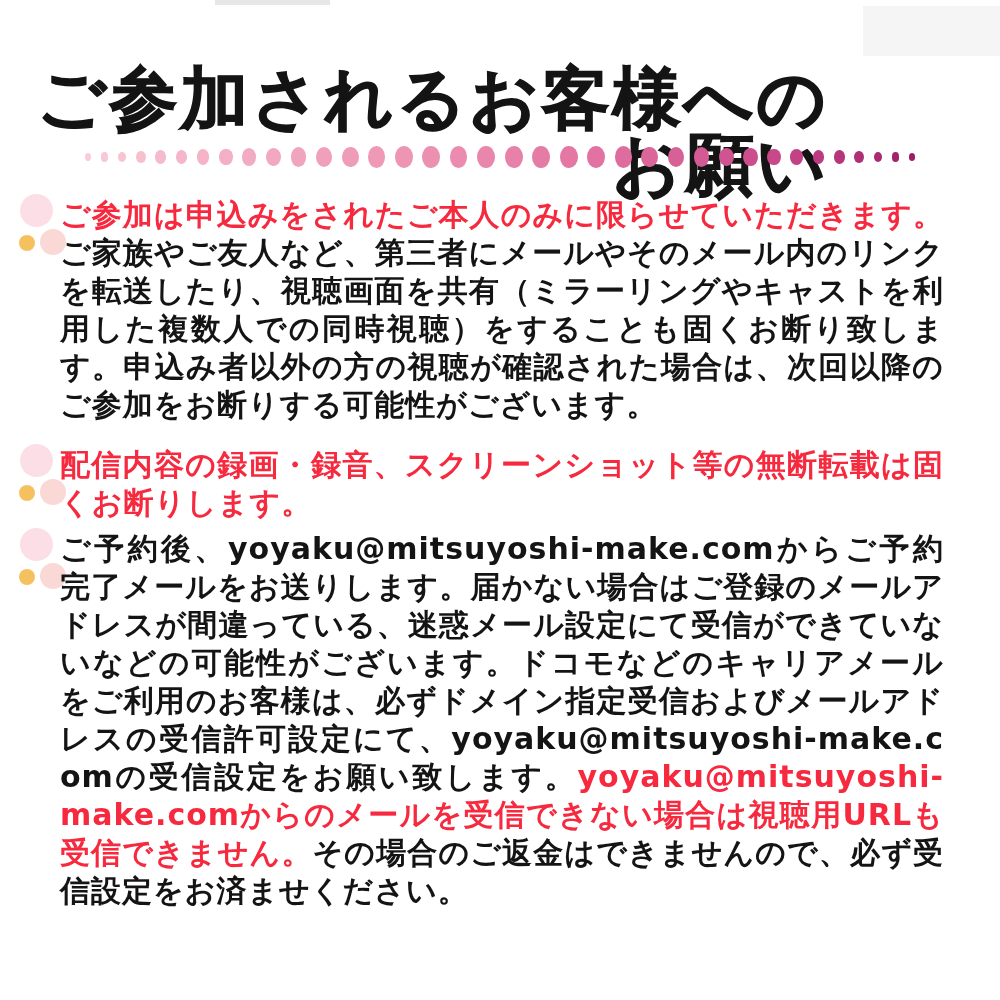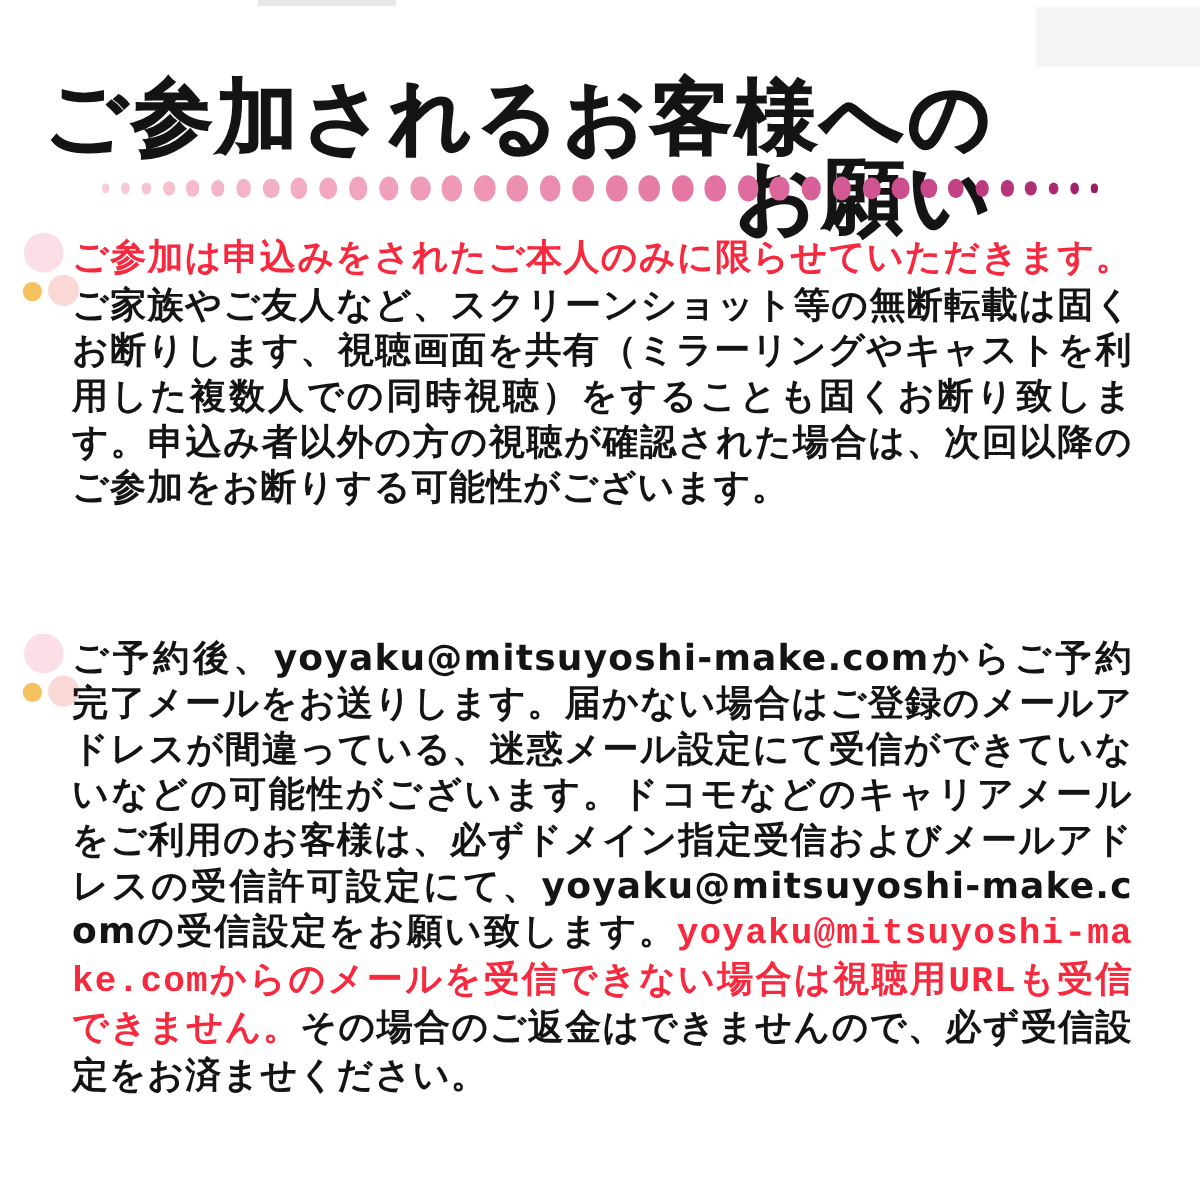--- a/index.html
+++ b/index.html
@@ -52,21 +52,21 @@
     letter-spacing:1px;
     text-align:justify;
     word-break:break-all;
     color:var(--ink);
   }
   .para p{margin:0;position:relative;z-index:2;}
   .para-1{top:196px;}
   .para-2{top:446px;}
   .para-3{top:530px;}
 
-  .run[data-color="red"]{color:var(--red);font-family:Liberation Mono, monospace;}
+  .run[data-color="red"]{color:var(--red);}
   .run[data-color="black"]{color:var(--ink);}
 
   .bullet-cluster{position:absolute;z-index:1;left:0;top:0;width:0;height:0;}
   .bullet-cluster span{position:absolute;border-radius:50%;display:block;}
   .b-big   {left:-40px;top:-2px;width:33px;height:33px;background:var(--bullet-light);}
   .b-orange{left:-41px;top:39px;width:16px;height:16px;background:var(--bullet-orange);}
   .b-med   {left:-20px;top:33px;width:26px;height:26px;background:var(--bullet-med);}
 </style>
 </head>
 <body>
@@ -116,23 +116,31 @@
       <span class="dot" style="width: 7.4px; height: 9.2px; background: rgb(162, 34, 109);"></span>
       <span class="dot" style="width: 6px; height: 7.5px; background: rgb(156, 28, 104);"></span>
     </div>
 
   <section class="para para-1">
     <span class="bullet-cluster">
       <span class="b-big"></span>
       <span class="b-orange"></span>
       <span class="b-med"></span>
     </span>
-    <p><span class="run" data-color="red">ご参加は申込みをされたご本人のみに限らせていただきます。</span><span class="run" data-color="black">ご家族やご友人など、スクリーンショット等の無断転載は固くお断りします、視聴画面を共有（ミラーリングやキャストを利用した複数人での同時視聴）をすることも固くお断り致します。申込み者以外の方の視聴が確認された場合は、次回以降のご参加をお断りする可能性がございます。</span></p>
+    <p><span class="run" data-color="red">ご参加は申込みをされたご本人のみに限らせていただきます。</span><span class="run" data-color="black">ご家族やご友人など、第三者にメールやそのメール内のリンクを転送したり、視聴画面を共有（ミラーリングやキャストを利用した複数人での同時視聴）をすることも固くお断り致します。申込み者以外の方の視聴が確認された場合は、次回以降のご参加をお断りする可能性がございます。</span></p>
   </section>
 
+  <section class="para para-2">
+    <span class="bullet-cluster">
+      <span class="b-big"></span>
+      <span class="b-orange"></span>
+      <span class="b-med"></span>
+    </span>
+    <p><span class="run" data-color="red">配信内容の録画・録音、スクリーンショット等の無断転載は固くお断りします。</span></p>
+  </section>
 
   <section class="para para-3">
     <span class="bullet-cluster">
       <span class="b-big"></span>
       <span class="b-orange"></span>
       <span class="b-med"></span>
     </span>
     <p><span class="run" data-color="black">ご予約後、yoyaku@mitsuyoshi-make.comからご予約完了メールをお送りします。届かない場合はご登録のメールアドレスが間違っている、迷惑メール設定にて受信ができていないなどの可能性がございます。ドコモなどのキャリアメールをご利用のお客様は、必ずドメイン指定受信およびメールアドレスの受信許可設定にて、yoyaku@mitsuyoshi-make.comの受信設定をお願い致します。</span><span class="run" data-color="red">yoyaku@mitsuyoshi-make.comからのメールを受信できない場合は視聴用URLも受信できません。</span><span class="run" data-color="black">その場合のご返金はできませんので、必ず受信設定をお済ませください。</span></p>
   </section>
 

